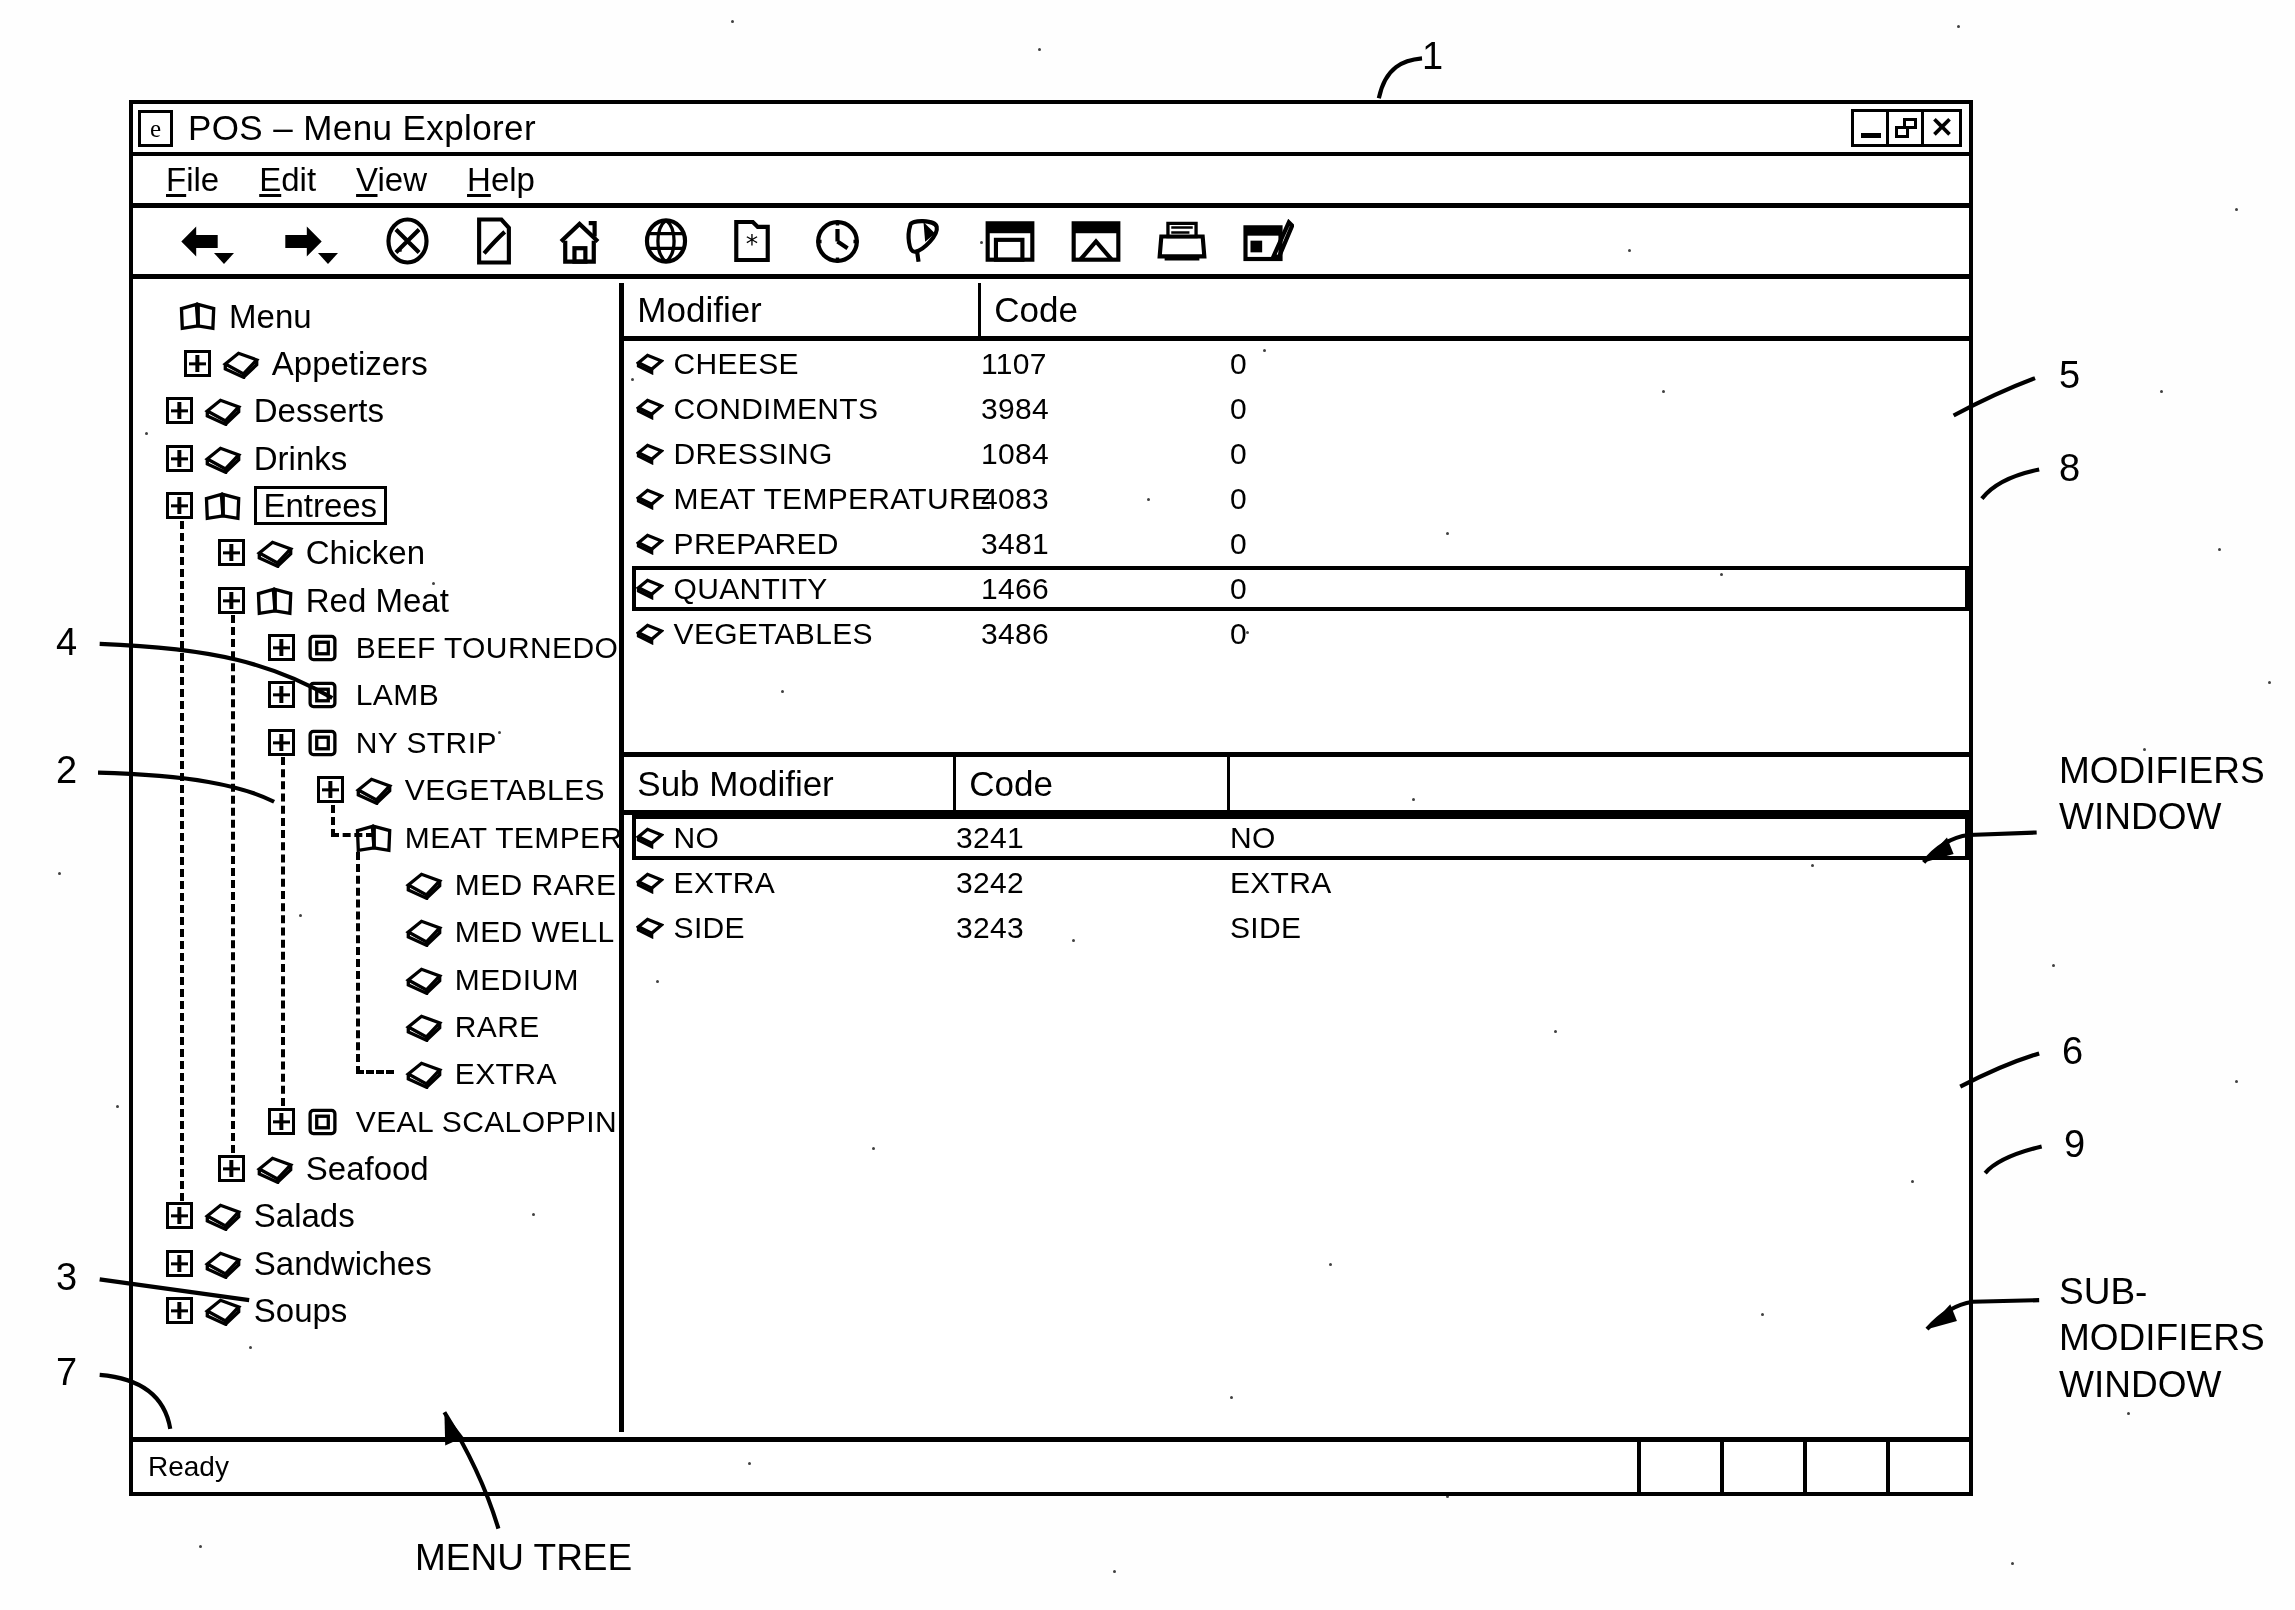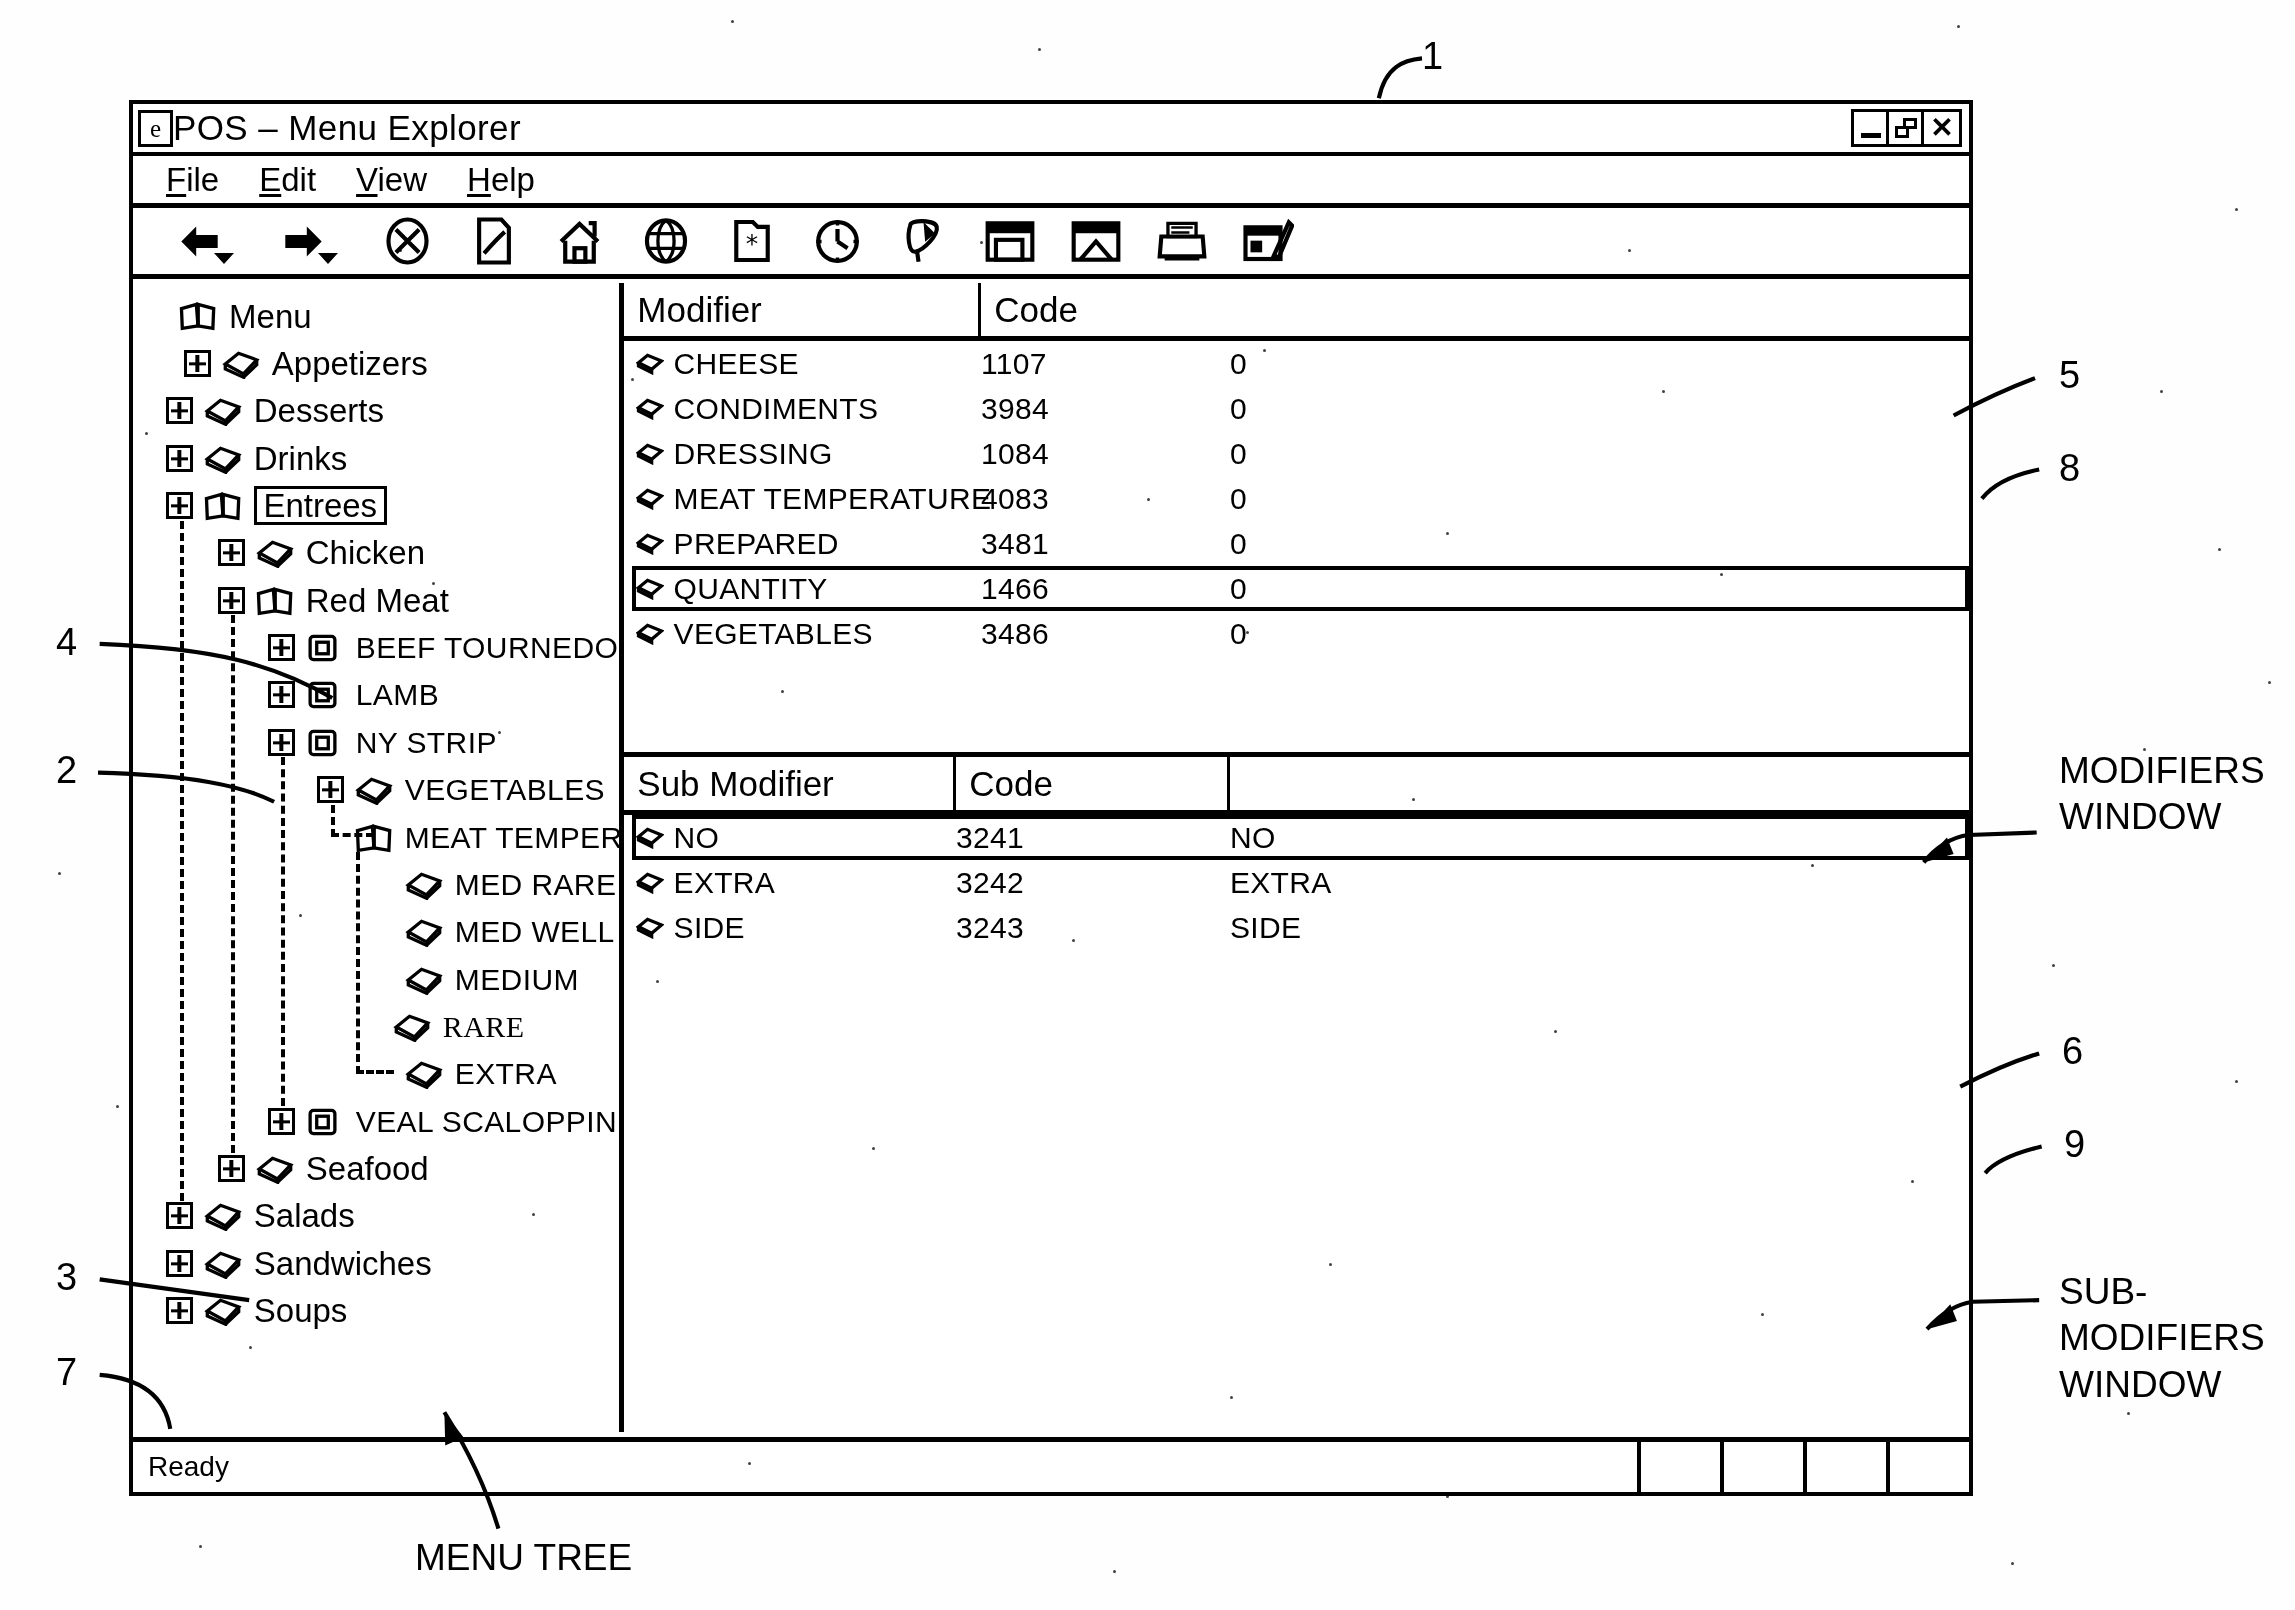--- a/index.html
+++ b/index.html
@@ -19,21 +19,21 @@
     position:relative;height:52px;border-bottom:4.2px solid #000;
     display:flex;align-items:center;box-sizing:border-box;
   }
   #app-icon{
     width:35px;height:37px;margin-left:5px;border:3.3px solid #000;
     display:flex;align-items:center;justify-content:center;
     font-size:25px;line-height:1;font-family:"Liberation Serif", serif;
     box-sizing:border-box;flex:none;
   }
   #title-text{
-    font-size:35px;letter-spacing:0.4px;white-space:nowrap;
+    font-size:35px;letter-spacing:0.4px;margin-left:15px;white-space:nowrap;
     font-family:"Liberation Sans", sans-serif;
   }
   #win-controls{
     position:absolute;right:6.6px;top:5px;display:flex;border:3.3px solid #000;
     height:38px;box-sizing:border-box;
   }
   #win-controls .wbtn{
     width:35px;height:100%;border-right:3.3px solid #000;position:relative;
     box-sizing:border-box;
   }
@@ -430,21 +430,21 @@
             <span class="nospace"></span>
             <span class="ico">
               <svg width="38" height="30" viewBox="0 0 46 36">
                 <path d="M4 18 L20 5 L42 13 L26 30 Z" fill="none" stroke="#000" stroke-width="4"></path>
                 <path d="M4 18 L4 24 L26 34 L26 30" fill="none" stroke="#000" stroke-width="4"></path>
                 <path d="M42 13 L42 19 L26 34" fill="none" stroke="#000" stroke-width="4"></path>
               </svg>
             </span>
             <span class="lbl">MEDIUM</span>
           </div>
-          <div class="tnode caps" style="left: 222px; top: 722px; font-family: Liberation Serif, serif;">
+          <div class="tnode caps" style="left: 234px; top: 722px;">
             <span class="nospace"></span>
             <span class="ico">
               <svg width="38" height="30" viewBox="0 0 46 36">
                 <path d="M4 18 L20 5 L42 13 L26 30 Z" fill="none" stroke="#000" stroke-width="4"></path>
                 <path d="M4 18 L4 24 L26 34 L26 30" fill="none" stroke="#000" stroke-width="4"></path>
                 <path d="M42 13 L42 19 L26 34" fill="none" stroke="#000" stroke-width="4"></path>
               </svg>
             </span>
             <span class="lbl">RARE</span>
           </div>

